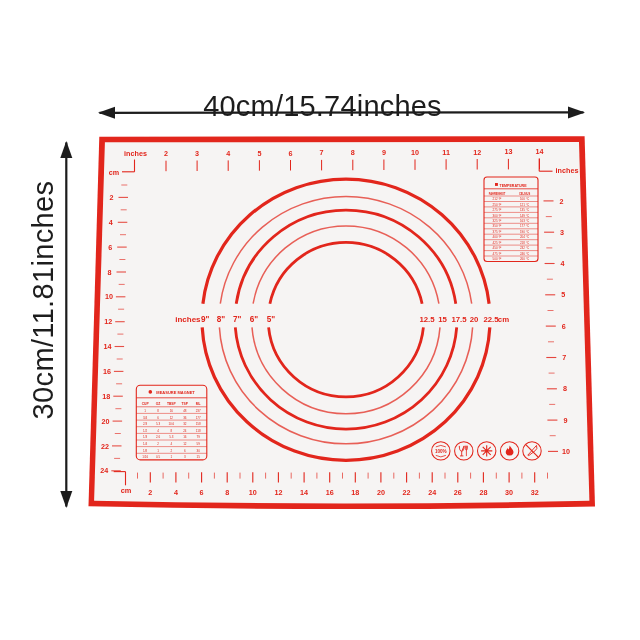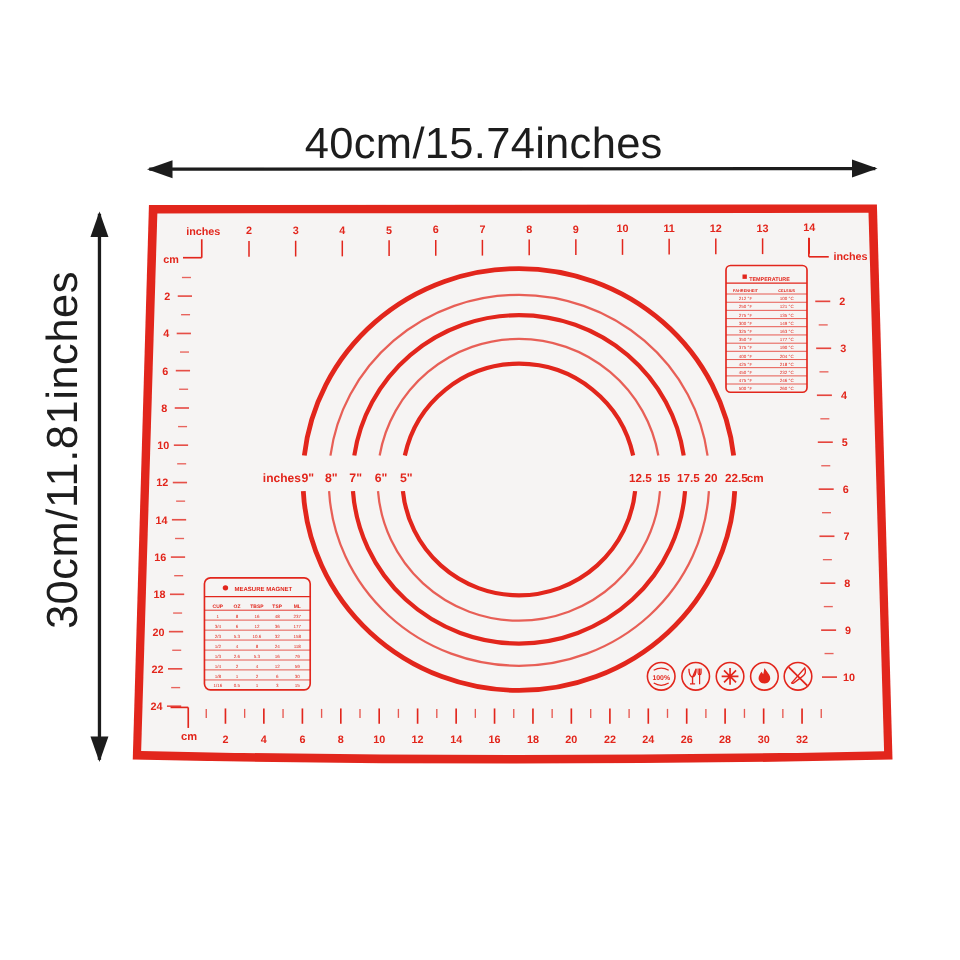--- a/index.html
+++ b/index.html
@@ -297,13 +297,13 @@
 <line x1="525.8" y1="444.7" x2="538.2" y2="457.09999999999997" stroke="#e2251b" stroke-width="1.2"></line>
 <path d="M536.5,445.4 q1.5,3.5 -1.5,5.5 l-6,4.5 q-0.8,0.5 -1.2,-0.2 z" fill="none" stroke="#e2251b" stroke-width="0.9"></path>
 <line x1="99.5" y1="112.8" x2="583.5" y2="112.4" stroke="#1d1d1d" stroke-width="2.2"></line>
 <path d="M98,112.8 l17,-6 l0,12 z" fill="#1d1d1d"></path>
 <path d="M585,112.4 l-17,-6 l0,12 z" fill="#1d1d1d"></path>
 <line x1="66.3" y1="142.5" x2="66.3" y2="506.5" stroke="#1d1d1d" stroke-width="2.2"></line>
 <path d="M66.3,141 l-6,17 l12,0 z" fill="#1d1d1d"></path>
 <path d="M66.3,508 l-6,-17 l12,0 z" fill="#1d1d1d"></path>
 </g>
 </svg>
-<div class="dim" style="left:322.5px;top:80px;transform:translateX(-50%)">40cm/15.74inches</div>
+<div class="dim" style="left:322.5px;top:90px;transform:translateX(-50%)">40cm/15.74inches</div>
 <div class="dim" style="left:43px;top:300px;transform:translate(-50%,-50%) rotate(-90deg);white-space:nowrap;letter-spacing:0.35px">30cm/11.81inches</div>
 </body></html>

